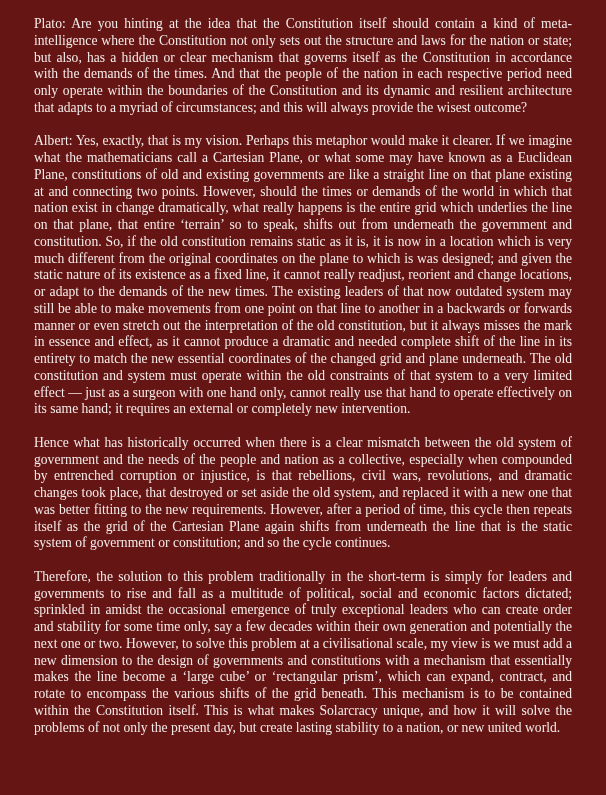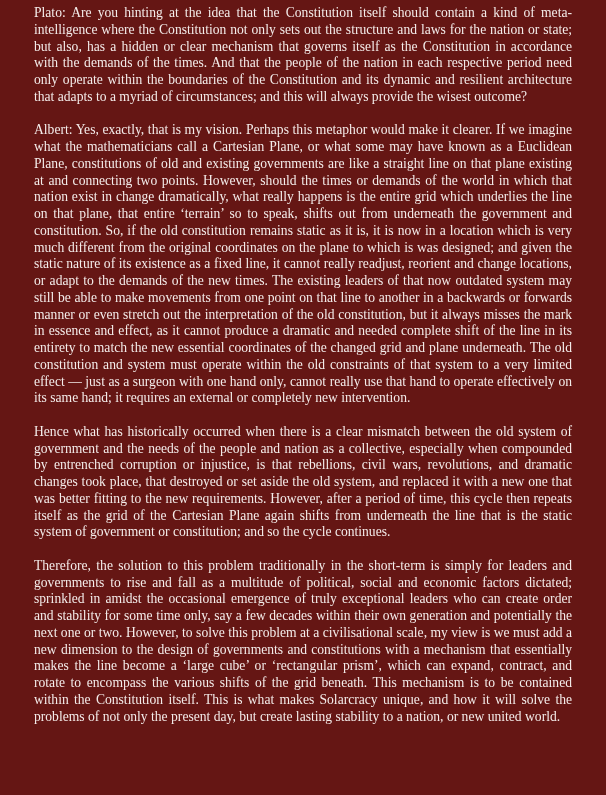--- a/index.html
+++ b/index.html
@@ -9,21 +9,21 @@
     }
     body {
       width: 606px;
       height: 795px;
       overflow: hidden;
       position: relative;
     }
     .page {
       position: absolute;
       left: 34px;
-      top: 5px;
+      top: 16px;
       width: 538px;
       color: #f4ecea;
       font-family: "DejaVu Serif", "Liberation Serif", serif;
       font-family: "Liberation Serif", serif;
       font-size: 13.6px;
       line-height: 16.75px;
       text-align: justify;
       hyphens: none;
     }
     .para {

